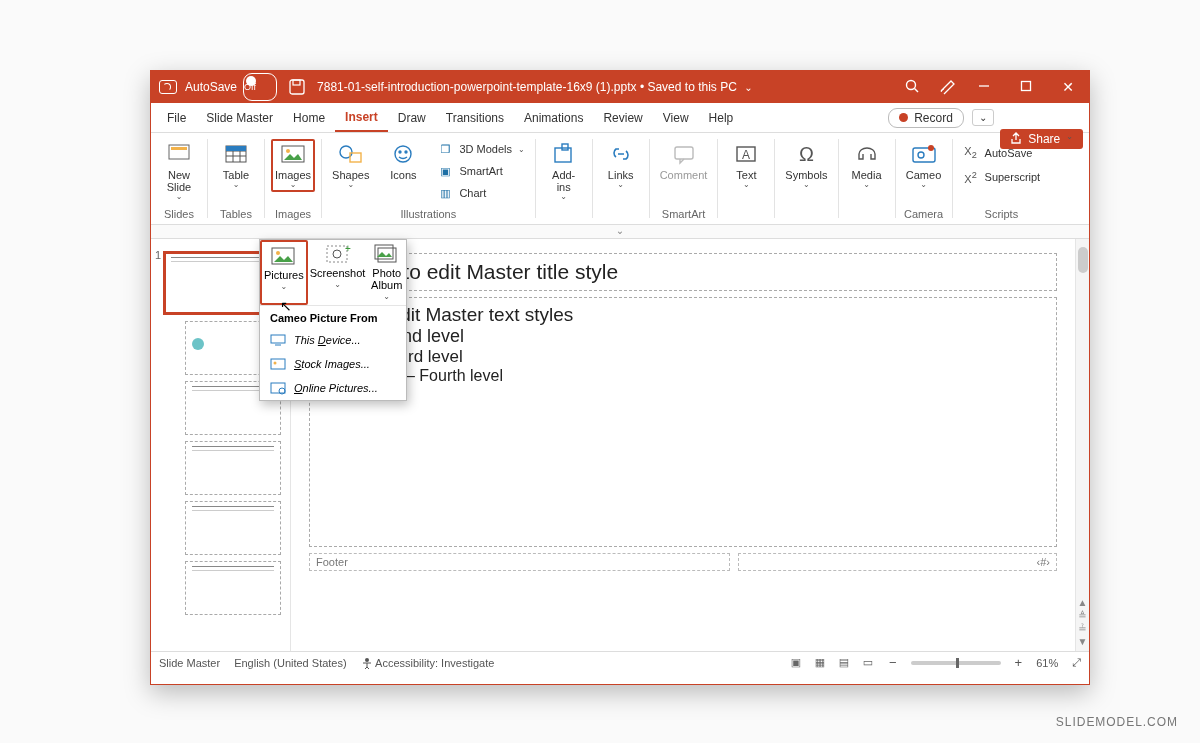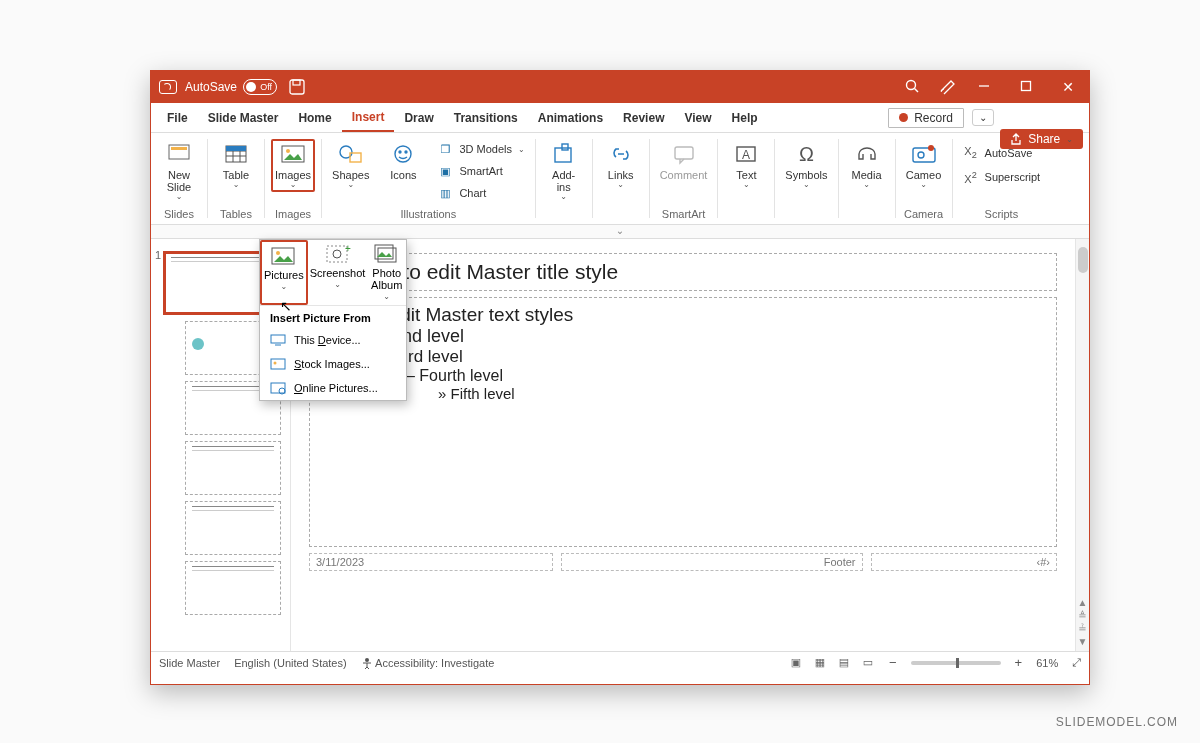--- a/index.html
+++ b/index.html
@@ -5,41 +5,41 @@
   * { box-sizing: border-box; margin: 0; padding: 0; font-family: "Segoe UI", Arial, sans-serif; }
   body { background: #fafafa; width: 1200px; height: 743px; position: relative; }
   .outer-frame { position: absolute; left: 150px; top: 70px; width: 940px; height: 615px; border: 1px solid #c84226; background: #fff; box-shadow: 0 8px 24px rgba(0,0,0,0.25); }
   .watermark { position: absolute; right: 22px; bottom: 14px; color: #777; letter-spacing: 0.08em; font-size: 12px; }
 
   
   .titlebar { height: 32px; background: #c84226; display: flex; align-items: center; color: #fff; font-size: 12px; }
   .titlebar .pp-logo { width: 18px; height: 14px; border: 1.5px solid #fff; border-radius: 3px; margin: 0 8px 0 8px; position: relative; }
   .titlebar .pp-logo::after { content: ""; position: absolute; left: 3px; top: 2px; width: 6px; height: 6px; border: 1.5px solid #fff; border-radius: 50%; border-left-color: transparent; border-bottom-color: transparent; }
   .autosave-pill { display: flex; align-items: center; gap: 6px; }
-  .pill { width: 34px; height: 16px; border: 1px solid #fff; border-radius: 9px; position: relative; display: flex; align-items: center; justify-content: flex-end; font-size: 9px; padding-right: 4px; }
+  .pill { width: 34px; height: 28px; border: 1px solid #fff; border-radius: 9px; position: relative; display: flex; align-items: center; font-size: 9px; padding-right: 4px; }
   .pill::before { content: ""; position: absolute; left: 2px; top: 2px; width: 10px; height: 10px; background: #fff; border-radius: 50%; }
   .save-ico { margin: 0 12px; width: 16px; height: 16px; position: relative; }
   .save-ico svg { stroke: #fff; fill: none; }
   .filename { flex: 0 0 auto; margin-right: auto; }
   .filename .chev { margin-left: 4px; font-size: 10px; }
   .search-ico { margin-left: auto; padding: 0 14px; font-size: 13px; }
   .titlebar .drawn { margin: 0 6px; }
   .winbtn { width: 42px; text-align: center; }
   .winbtn svg { stroke: #fff; }
   .wb-close { font-size: 14px; }
 
   
   .tabrow { height: 30px; border-bottom: 1px solid #ddd; display: flex; align-items: center; padding: 0 6px; font-size: 12px; color: #333; background: #fff; }
-  .tab { padding: 0 10px; height: 100%; display: flex; align-items: center; cursor: default; font-weight: bold; }
+  .tab { padding: 0 10px; height: 100%; display: flex; align-items: center; cursor: default; }
   .tab.active { color: #c84226; border-bottom: 2px solid #c84226; font-weight: 700; }
   .tab-spacer { flex: 1; }
-  .record-btn { border: 1px solid #bbb; border-radius: 1px; padding: 2px 10px; font-size: 12px; display: flex; align-items: center; gap: 6px; margin-right: 8px; }
+  .record-btn { border: 1px solid #bbb; border-radius: 9px; padding: 2px 10px; font-size: 12px; display: flex; align-items: center; gap: 6px; margin-right: 8px; }
   .record-btn .dot { width: 9px; height: 9px; border-radius: 50%; background: #c84226; }
   .more-drop { border: 1px solid #ccc; border-radius: 3px; padding: 2px 6px; font-size: 10px; margin-right: 6px; }
-  .share-btn { background: #c84226; color: #fff; border-radius: 3px; padding: 3px 10px; font-size: 12px; display: flex; align-items: center; gap: 6px; margin-top: 43px; }
+  .share-btn { background: #c84226; color: #fff; border-radius: 3px; padding: 3px 10px; font-size: 12px; display: flex; gap: 6px; margin-top: 43px; }
 
   
   .ribbon { height: 92px; background: #fff; display: flex; border-bottom: 1px solid #ddd; font-size: 11px; color: #333; }
   .grp { display: flex; flex-direction: column; padding: 2px 6px; }
   .grp-body { flex: 1; display: flex; align-items: flex-start; gap: 8px; padding-top: 4px; }
   .grp-label { text-align: center; color: #666; font-size: 11px; padding: 0 0 2px; }
   .sep { width: 1px; background: #e3e3e3; margin: 6px 0; }
   .bigbtn { display: flex; flex-direction: column; align-items: center; gap: 2px; padding: 2px 4px; min-width: 44px; }
   .bigbtn .ico { width: 28px; height: 26px; display: flex; align-items: center; justify-content: center; }
   .bigbtn .lbl { font-size: 11px; line-height: 1.1; text-align: center; display: flex; flex-direction: column; align-items: center; }
@@ -83,21 +83,21 @@
   .footers .cell:last-child { flex: 0.6; text-align: right; }
 
   
   .dropdown { position: absolute; left: 108px; top: 0; width: 148px; background: #fff; border: 1px solid #bbb; box-shadow: 2px 4px 10px rgba(0,0,0,0.25); z-index: 20; font-size: 11px; }
   .dd-row1 { display: flex; border-bottom: 1px solid #e5e5e5; }
   .dd-big { flex: 1; display: flex; flex-direction: column; align-items: center; padding: 4px 2px; gap: 1px; }
   .dd-big.hilite { border: 2px solid #c84226; border-radius: 2px; }
   .dd-big .ico { width: 26px; height: 22px; }
   .dd-hdr { font-weight: 600; padding: 6px 10px 4px; }
   .cursor { position: absolute; left:20px; top: 58px; font-size: 14px; pointer-events: none; }
-  .dd-item { display: flex; align-items: center; gap: 8px; padding: 5px 10px; }
+  .dd-item { display: flex; align-items: center; gap: 8px; padding: 5px 10px; font-style: italic; }
   .dd-item .mi-ico { width: 16px; height: 14px; display: flex; align-items:center; justify-content:center; }
   .dd-item u { text-decoration: underline; }
 
   
   .statusbar { height: 22px; border-top: 1px solid #ddd; display: flex; align-items: center; font-size: 11px; color: #555; padding: 0 8px; gap: 14px; }
   .statusbar .spacer { flex: 1; }
   .view-icons { display: flex; gap: 10px; font-size: 11px; color: #666; }
   .view-icons span { width: 14px; text-align: center; }
   .zoom-slider { width: 90px; height: 4px; background: #ccc; position: relative; border-radius: 2px; }
   .zoom-slider .knob { position: absolute; left: 50%; top: -3px; width: 3px; height: 10px; background: #666; }
@@ -116,20 +116,26 @@
       <span>AutoSave</span>
       <span class="pill">
           <span>Off</span>
         </span>
     </span>
     <span class="save-ico">
       <svg width="16" height="16">
           <rect x="1" y="1" width="14" height="14" rx="2" fill="none" stroke-width="1.3"></rect>
           <rect x="4" y="1" width="7" height="5" fill="none" stroke-width="1.2"></rect>
         </svg>
+    </span>
+    <span class="filename">
+      <span>7881-01-self-introduction-powerpoint-template-16x9 (1).pptx</span>
+      <span> • </span>
+      <span>Saved to this PC</span>
+      <span class="chev">⌄</span>
     </span>
     <span class="search-ico">
       <svg width="14" height="14" stroke="#fff" fill="none">
           <circle cx="6" cy="6" r="4.5" stroke-width="1.4"></circle>
           <line x1="9.5" y1="9.5" x2="13" y2="13" stroke-width="1.4"></line>
         </svg>
     </span>
     <span class="drawn">
       <svg width="18" height="16" stroke="#fff" fill="none">
           <path d="M2 13 L12 3 L15 6 L5 16" stroke-width="1.3"></path>
@@ -475,21 +481,21 @@
           <span class="ico"><svg width="24" height="20" stroke="#555" fill="none">
                 <rect x="4" y="4" width="18" height="14"></rect>
                 <rect x="1" y="1" width="18" height="14"></rect>
                 <path d="M3 13 L8 8 L12 12 L15 9 L18 13" fill="#48a048" stroke="none"></path>
               </svg></span>
           <span style="white-space:pre-line;text-align:center">Photo
 Album</span>
           <span class="drop-caret">⌄</span>
         </div>
       </div>
-      <div class="dd-hdr">Insert Picture From</div>
+      <div class="dd-hdr">Cameo Picture From</div>
       <div class="dd-item">
         <span class="mi-ico">
             <svg width="16" height="12" stroke="#2a7cbf" fill="none">
               <rect x="1" y="1" width="14" height="8"></rect>
               <line x1="5" y1="11" x2="11" y2="11"></line>
             </svg>
           </span>
         <span>This <u>D</u>evice...</span>
       </div>
       <div class="dd-item">
@@ -515,25 +521,23 @@
     <div class="canvas">
       <div class="slide-frame">
         <div class="title-text" style="padding-left:30px"><span style="visibility:hidden">Cli</span>ck to edit Master title style</div>
       </div>
       <div class="slide-frame" style="min-height:250px">
         <div class="content-text">
           <div>Click to edit Master text styles</div>
           <div class="lvl2">Second level</div>
           <div class="lvl3">Third level</div>
           <div class="lvl4">Fourth level</div>
-          <div class="lvl5">Fifth level</div>
         </div>
       </div>
       <div class="footers">
-        <div class="cell">3/11/2023</div>
         <div class="cell">Footer</div>
         <div class="cell">‹#›</div>
       </div>
     </div>
 
     <div class="scrollbar">
       <div class="thumb-bar"></div>
       <div class="scroll-arrows">
         <span>▲</span>
         <span>≜</span>

